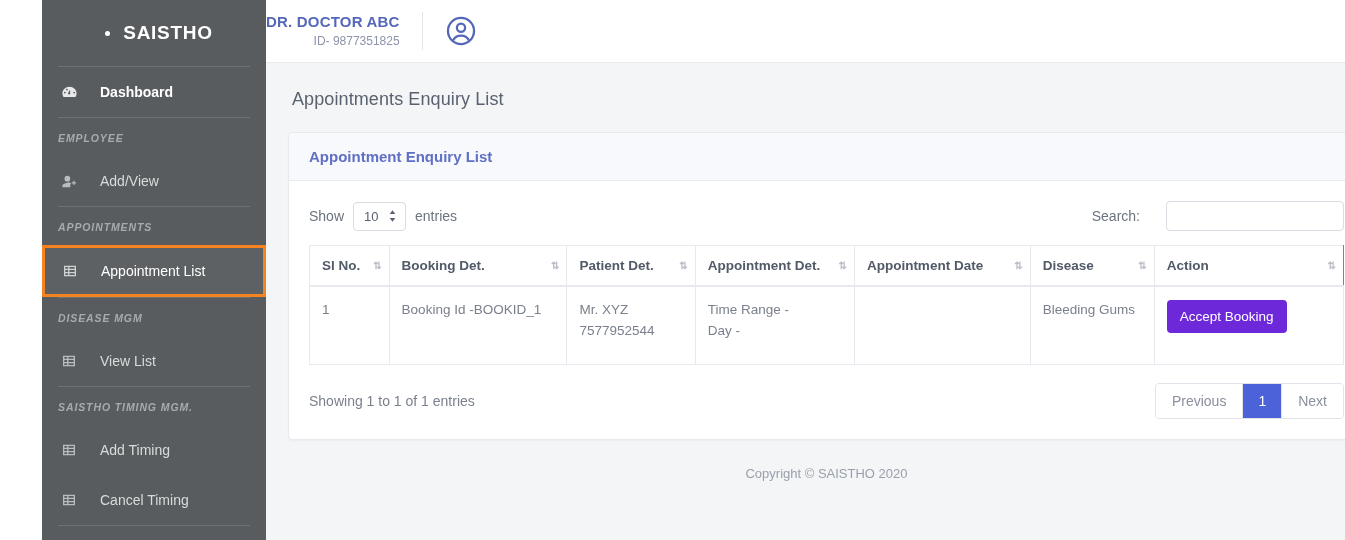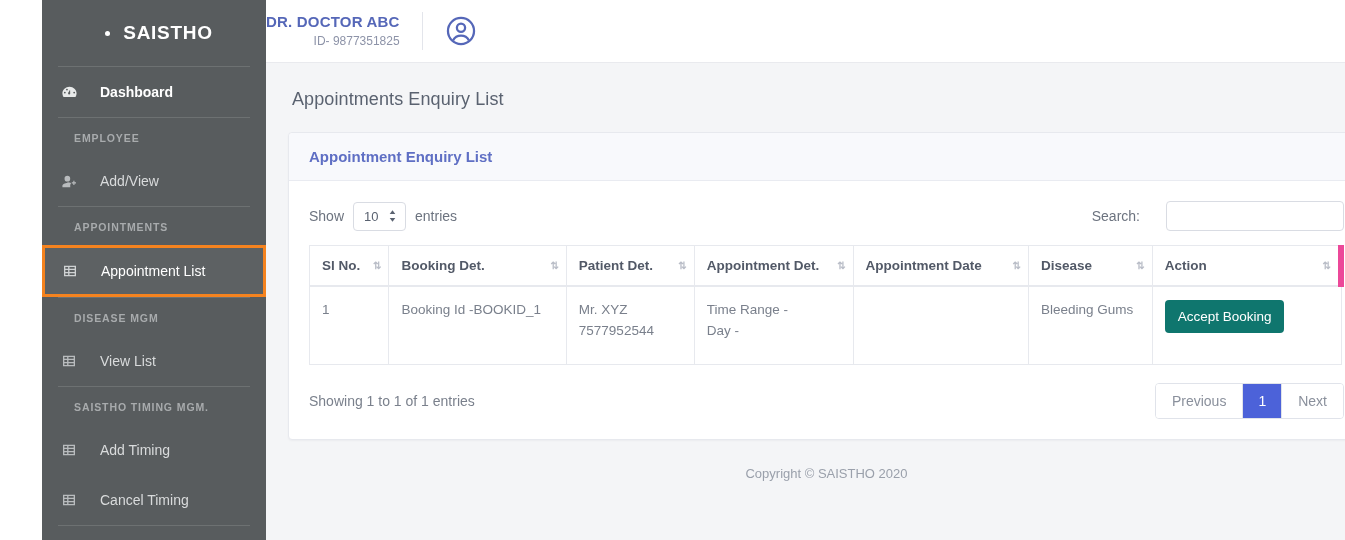--- a/index.html
+++ b/index.html
@@ -49,21 +49,22 @@
   .nav-item.active {
     border: 3px solid #f5831f;
     background: #5d6163;
     color: #ffffff;
   }
   .nav-icon { width:18px; height:18px; display:flex; align-items:center; justify-content:center; flex:none; }
   .nav-icon svg { display:block; }
   .sec-label {
     font-size: 10.5px; letter-spacing: 0.9px;
     color: #a8abad; font-weight: bold;
-    padding: 14px 0 12px 32px;
+    padding: 14px 0 12px 16px;
+    font-style: italic;
   }
 
   
   .main { flex:1; height:540px; display:flex; flex-direction:column; background:#f4f5f7; }
 
   .topbar {
     height: 63px; background:#ffffff; border-bottom:1px solid #e9eaee;
     display:flex; align-items:center; justify-content:flex-start;
     padding-right: 18px;
   }
@@ -113,32 +114,32 @@
 
   table.dt { width:100%; border-collapse:collapse; table-layout:fixed; }
   table.dt th {
     text-align:left; font-size:13.5px; font-weight:bold; color:#525967;
     padding: 12px 12px 12px 12px;
     border-top:1px solid #e7e9ee; border-bottom:2px solid #e7e9ee;
     border-left:1px solid #e7e9ee;
     position:relative; white-space:nowrap; overflow:hidden;
   }
   table.dt th:first-child { border-left:1px solid #e7e9ee; }
-  table.dt th:last-child { border-right:6px solid #ec4899; }
+  table.dt th:last-child { border-right:1px solid #ec4899; }
   .sorticon {
     position:absolute; right:8px; top:50%; transform:translateY(-50%);
     font-size:10px; color:#b9bdc7; letter-spacing:-1px; line-height:1;
   }
   table.dt td {
     font-size:13.5px; color:#7a808c; vertical-align:top;
     padding: 13px 12px 22px 12px;
     border:1px solid #e7e9ee; line-height:1.55;
   }
   .btn-accept {
-    display:inline-block; background:#0f766e; color:#ffffff;
+    display:inline-block; background:#6d28d9; color:#ffffff;
     font-size:13.5px; font-family:"Liberation Sans", sans-serif;
     border:none; border-radius:4px; padding: 9px 13px; cursor:pointer;
     white-space:nowrap;
     text-align:center;
   }
 
   .table-foot { display:flex; align-items:center; justify-content:space-between; padding-top:18px; }
   .showing-info { font-size:14px; color:#7a808c; }
   .pager { display:flex; border:1px solid #e0e3ea; border-radius:4px; overflow:hidden; }
   .pager button {

